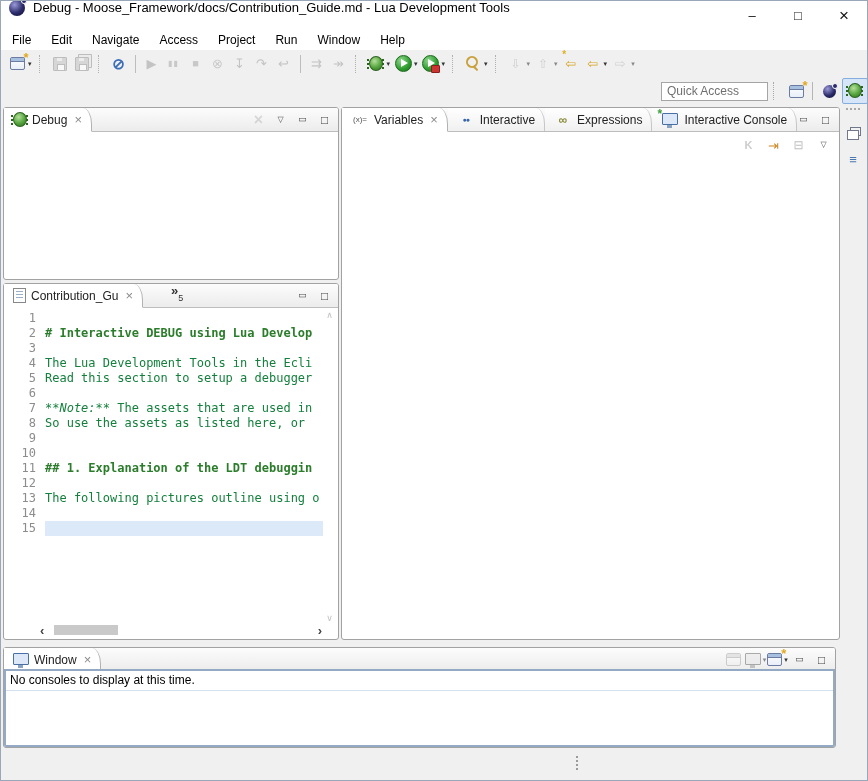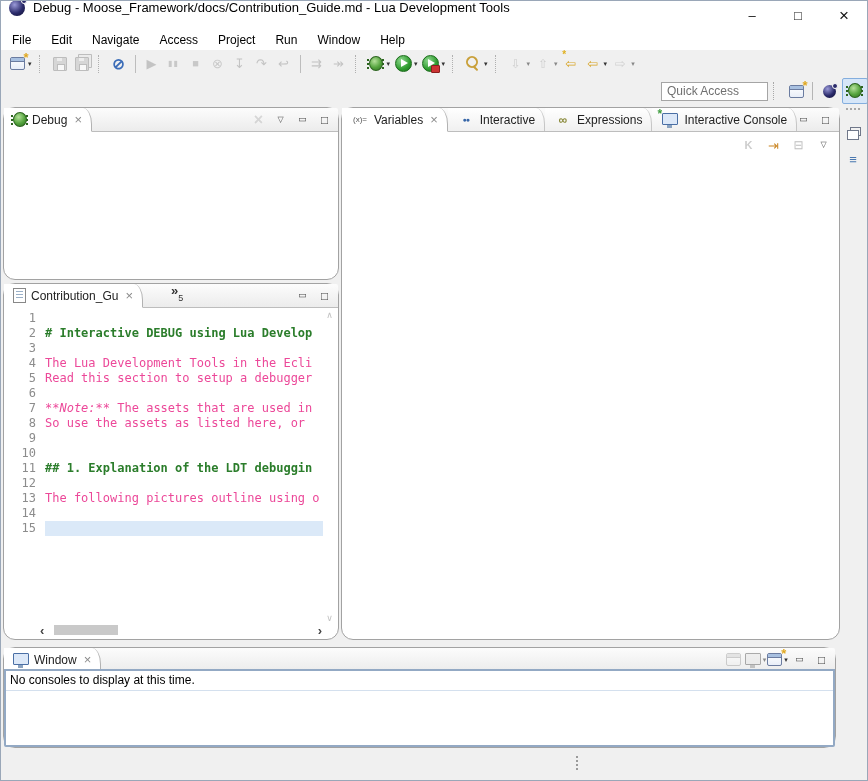--- a/index.html
+++ b/index.html
@@ -33,21 +33,21 @@
 
   
   .row2{position:absolute;left:0;top:77px;width:868px;height:28px;display:flex;align-items:center;justify-content:flex-end;padding-right:4px;background:#f0f0f0}
   .qa-box{width:95px;height:17px;border:1px solid #a5a5a5;background:#fff;color:#707070;font-size:12px;line-height:17px;padding:0 5px}
   .pbtn{display:inline-flex;align-items:center;justify-content:center;width:24px;height:24px;border:1px solid transparent;border-radius:2px}
   .pbtn.active{background:#d6e6f8;border-color:#84aede}
   .vline{width:1px;height:18px;background:#b5b5b5;margin:0 3px}
   .vdots{width:4px;height:18px;border-left:1px dotted #a8a8a8;margin:0 5px}
 
   
-  .panel{position:absolute;background:#fff;border:1px solid #a2a2a2;border-radius:12px}
+  .panel{position:absolute;background:#fff;border:1px solid #a2a2a2;border-radius:3px}
   .tabrow{position:relative;height:23px;background:linear-gradient(#fcfcfc,#ececec);border-bottom:1px solid #bdbdbd;border-radius:2px 2px 0 0;display:flex;align-items:stretch}
   .tab{display:inline-flex;align-items:center;gap:5px;padding:0 9px;font-size:12px;color:#222;border-right:1px solid #c6c6c6;border-top-right-radius:9px 16px;background:linear-gradient(#ffffff,#f0f0f0)}
   .tab.selected{background:#fff;margin-bottom:-1px;border-bottom:1px solid #fff;border-right:1px solid #b2b2b2}
   .tab .x{font-size:13px;color:#8a8a8a;margin-left:2px}
   .tr-btns{position:absolute;right:4px;top:0;height:23px;display:flex;align-items:center;gap:3px}
   .sbtn{display:inline-flex;align-items:center;justify-content:center;width:19px;height:18px}
   .chev{display:inline-flex;align-items:flex-start;margin-left:28px;padding-top:2px;color:#333}
   .chev b{font-size:13px;font-weight:bold;line-height:10px}
   .chev i{font-style:normal;font-size:9px;margin-top:7px}
 
@@ -56,21 +56,21 @@
   #editor-panel{left:3px;top:283px;width:334px;height:355px}
   #console-panel{left:3px;top:647px;width:831px;height:99px}
 
   .view-toolbar{position:absolute;right:6px;top:28px;display:flex;align-items:center;gap:6px}
 
   
   .ed-lines{position:absolute;top:24px;left:1px;right:15px;bottom:15px;overflow:hidden;
     font-family:"DejaVu Sans Mono",monospace;font-size:12px;line-height:15px;padding-top:3px;background:#fff}
   .row{display:flex}
   .ln{flex:none;width:31px;text-align:right;padding-right:9px;color:#8c8c8c}
-  .lt{white-space:pre;color:#ec4899}
+  .lt{white-space:pre;color:#15803d}
   .row.cur .lt{flex:1;background:#dbe9f8}
   .md-heading{color:#2b7d2b;font-weight:bold}
   .md-em{font-style:italic}
   .ed-vsb{position:absolute;right:2px;top:26px;bottom:16px;width:13px;display:flex;flex-direction:column;justify-content:space-between;align-items:center;color:#c2c2c2;font-size:9px}
   .ed-hsb{position:absolute;left:36px;right:16px;bottom:3px;height:12px;color:#444}
   .ed-hsb .ar{position:absolute;top:-1px;font-size:13px;font-weight:bold}
   .ed-hsb .ar.r{right:0}
   .ed-hsb .thumb{position:absolute;left:14px;top:1px;width:64px;height:10px;background:#c9c9c9}
 
   

